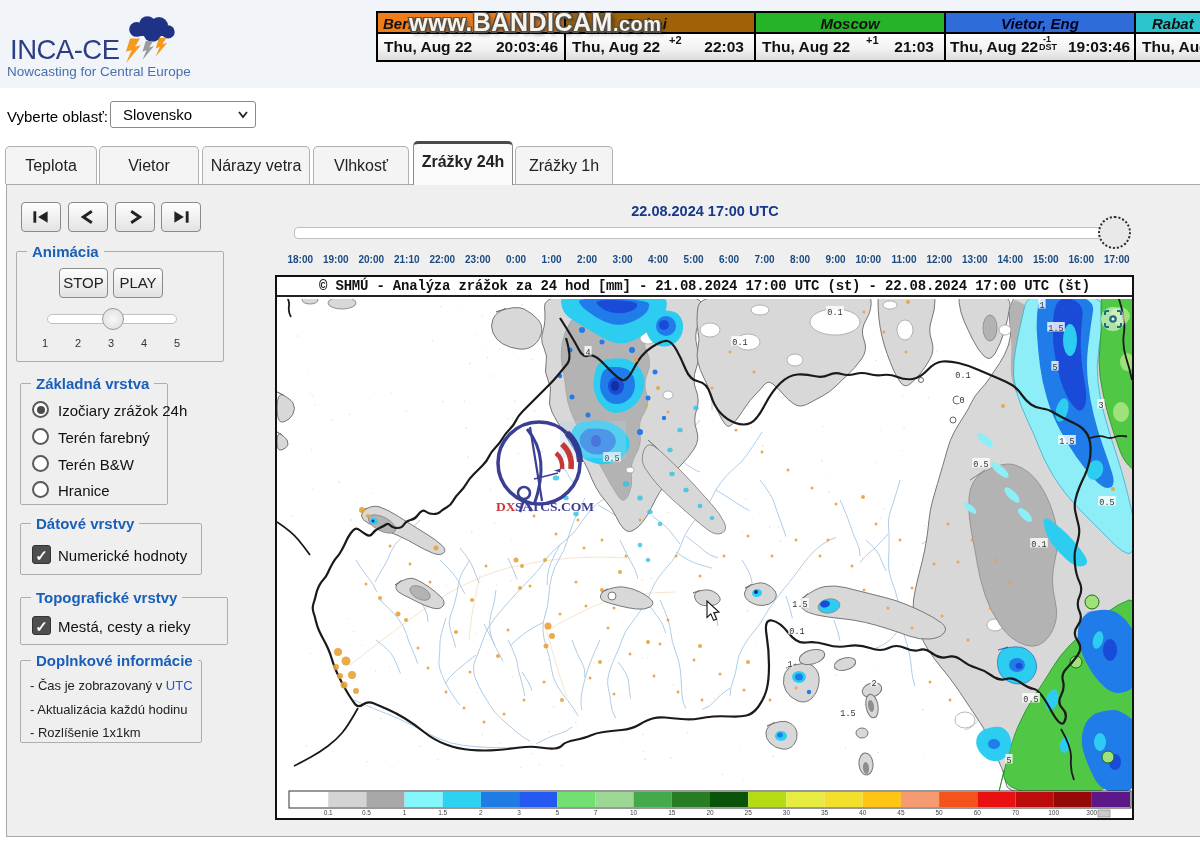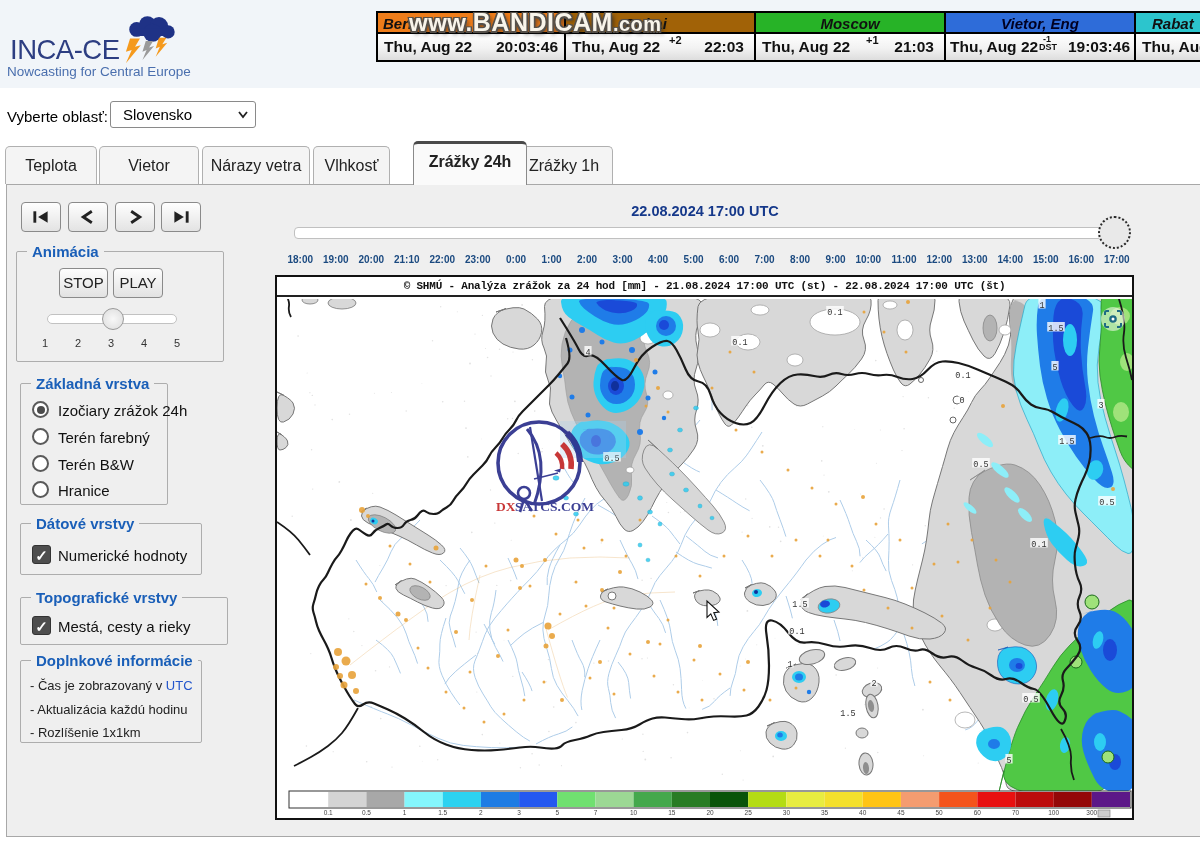--- a/index.html
+++ b/index.html
@@ -27,21 +27,21 @@
 .radio { position:absolute; width:17px; height:17px; border:2px solid #5a5a5a; border-radius:50%; background:#fff; }
 .radio.on::after { content:""; position:absolute; left:2.5px; top:2.5px; width:8px; height:8px; background:#4a4a4a; border-radius:50%; }
 .check { position:absolute; width:19px; height:19px; background:#4e4e4e; border:1px solid #333; border-radius:3px; color:#fff; font-size:15px; font-weight:bold; text-align:center; line-height:19px; }
 .lbl { position:absolute; font-size:15px; color:#111; }
 .info { position:absolute; font-size:13px; color:#222; }
 .datetitle { left:560px; top:203px; width:290px; text-align:center; font-size:14.5px; font-weight:bold; color:#15388a; }
 .timetrack { left:294px; top:227px; width:808px; height:12px; background:#fff; border:1px solid #c0c0c0; border-radius:4px; }
 .timehandle { left:1098px; top:216px; width:33px; height:33px; border-radius:50%; border:2px dotted #2a2a2a; background:#e9e9e9; }
 .tick { position:absolute; top:254px; width:34px; text-align:right; font-size:10px; font-weight:bold; color:#1b4a80; }
 .map { left:275px; top:275px; width:859px; height:545px; border:2px solid #111; background:#fff; }
-.maptitle { position:absolute; left:0; top:0; width:855px; height:20px; background:#fff; border-bottom:2px solid #222; font-family:"Liberation Mono", monospace; font-size:11px; font-weight:bold; color:#111; text-align:center; line-height:19px; letter-spacing:-0.2px; }
+.maptitle { position:absolute; left:0; top:0; width:855px; height:20px; background:#fff; border-bottom:2px solid #222; font-family:"Liberation Mono", monospace; font-size:14px; font-weight:bold; color:#111; text-align:center; line-height:19px; letter-spacing:-0.2px; }
 .mapsvg { position:absolute; left:0; top:22px; }
 </style></head>
 <body>
 <div class="abs topband"></div>
 <div class="abs incatext">INCA-CE</div>
 <div class="abs incasub">Nowcasting for Central Europe</div>
 <svg class="abs" style="left:116px;top:11px" width="62" height="60" viewBox="0 0 75 62">
   <g fill="#1f3286">
     <circle cx="25" cy="17" r="9"></circle>
       <circle cx="38" cy="11" r="10"></circle>
@@ -98,22 +98,22 @@
 </div>
 <div class="abs bandicam"><span style="font-size:24px">www.</span><span style="font-size:25px">BANDICAM</span><span style="font-size:20px">.com</span></div>
 <div class="abs vyb">Vyberte oblasť:</div>
 <div class="abs sel">Slovensko</div>
 <svg class="abs selarrow" viewBox="0 0 10 10">
     <path d="M1,3 L5,8 L9,3" fill="none" stroke="#222" stroke-width="1.8"></path>
   </svg>
 <div class="tab" style="left:5px;width:92px">Teplota</div>
 <div class="tab" style="left:99px;width:100px">Vietor</div>
 <div class="tab" style="left:202px;width:108px">Nárazy vetra</div>
-<div class="tab" style="left:313px;width:77px">Vlhkosť</div>
-<div class="tab tabactive" style="left:413px;width:114px">Zrážky 24h</div>
+<div class="tab" style="left:313px;width:96px">Vlhkosť</div>
+<div class="tab tabactive" style="left:413px;width:100px">Zrážky 24h</div>
 <div class="tab" style="left:515px;width:98px">Zrážky 1h</div>
 <div class="abs panel"></div>
 <div class="navbtn" style="left:21px"><svg width="38" height="28" viewBox="0 0 40 28">
       <g fill="#222">
         <rect x="12" y="8" width="3" height="12"></rect>
         <path d="M27,8 L17,14 L27,20 Z"></path>
       </g>
     </svg></div>
 <div class="navbtn" style="left:68px"><svg width="38" height="28" viewBox="0 0 40 28">
       <path d="M24,8 L15,14 L24,20" fill="none" stroke="#222" stroke-width="3"></path>

